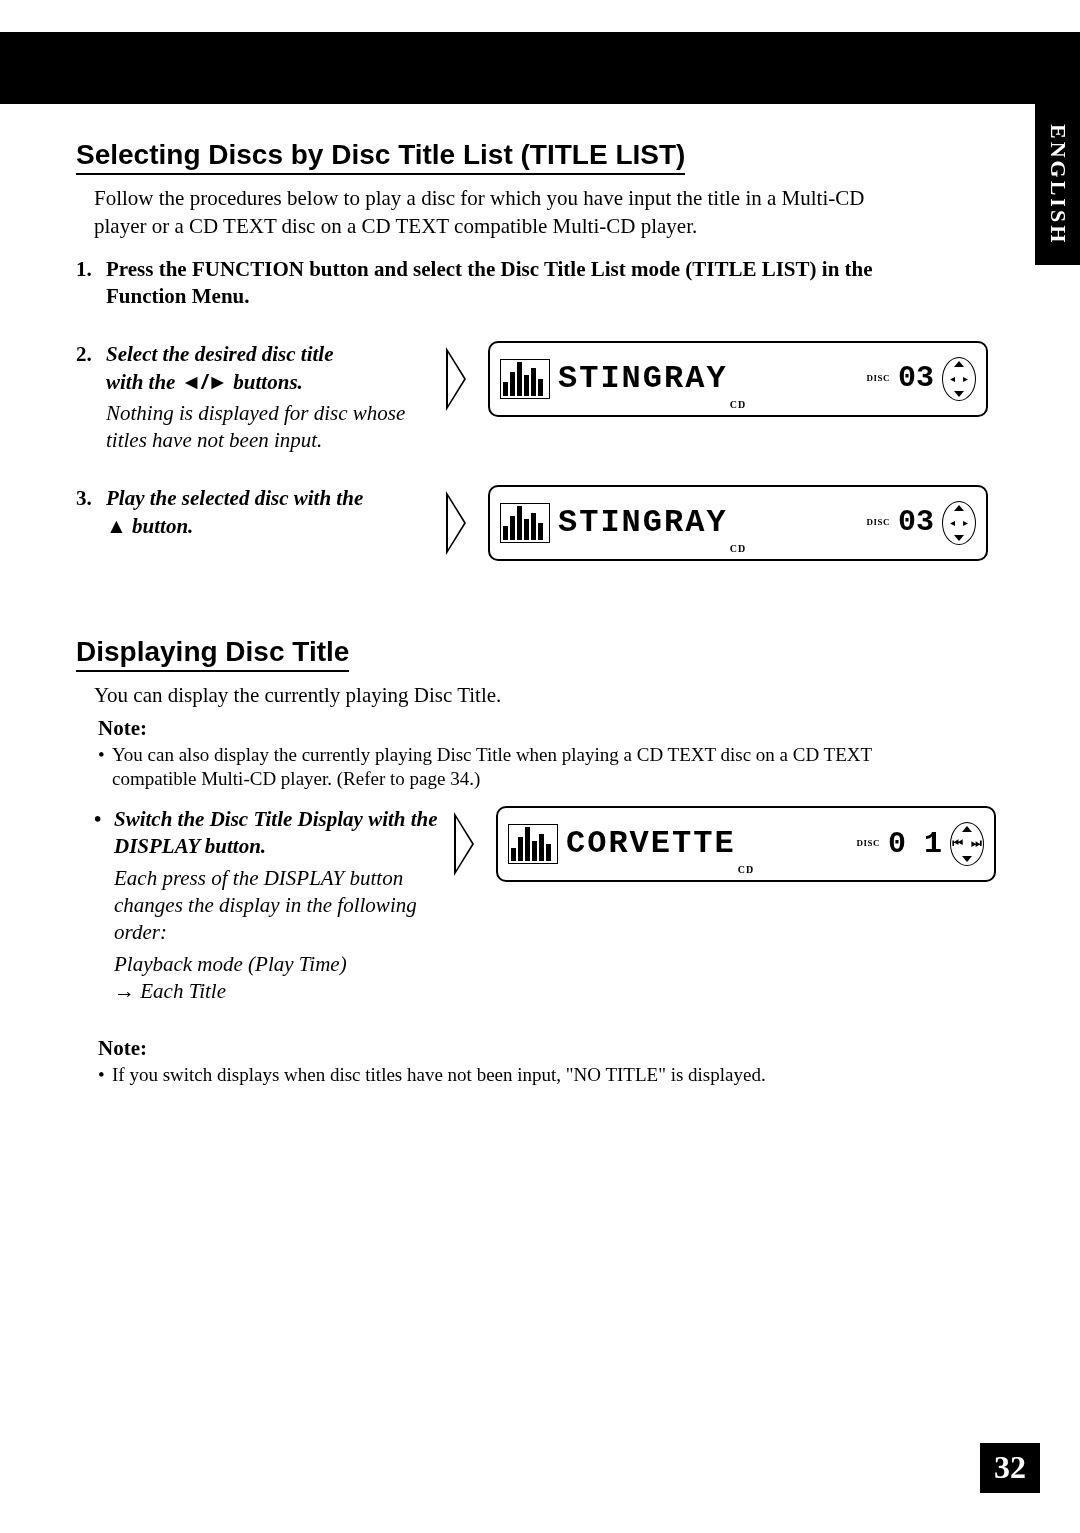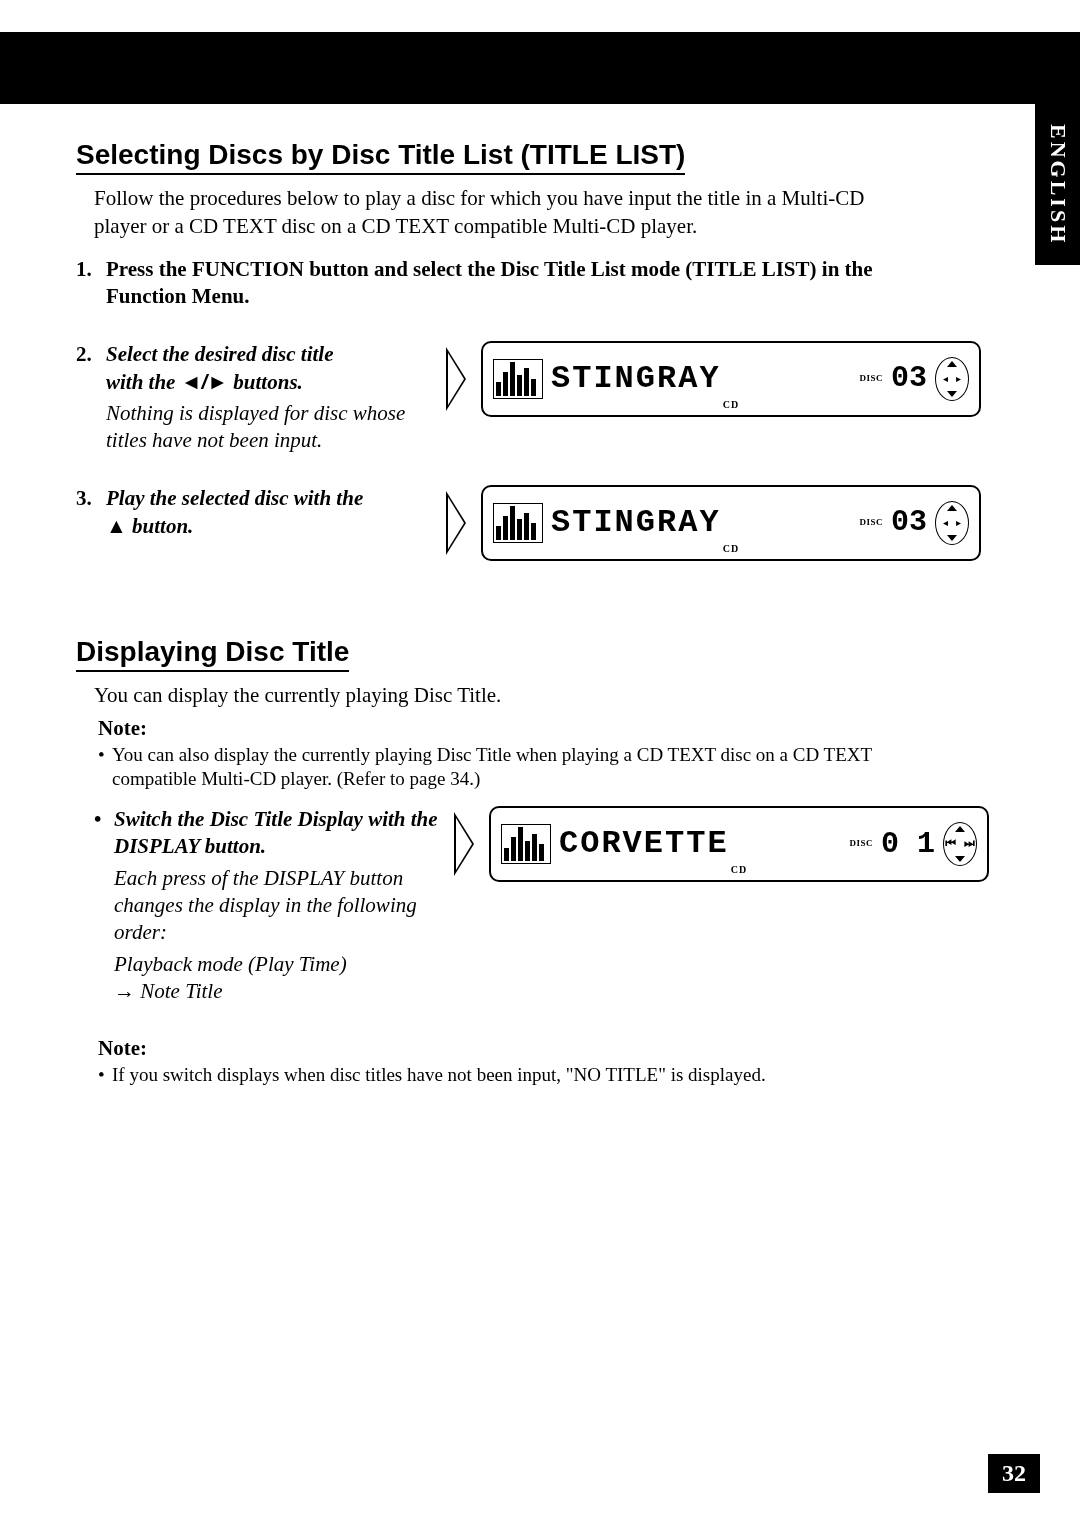--- a/index.html
+++ b/index.html
@@ -72,21 +72,21 @@
   .step-title {
     font-weight: bold;
   }
   .step-desc {
     margin-top: 4px;
     font-weight: normal;
   }
   .lcd-wrap {
     display: flex;
     align-items: center;
-    gap: 15px;
+    gap: 22px;
   }
   .triangle-right {
     width: 0;
     height: 0;
     border-top: 32px solid transparent;
     border-bottom: 32px solid transparent;
     border-left: 20px solid #000;
     position: relative;
   }
   .triangle-right::after{
@@ -195,21 +195,21 @@
     display:inline-block;
     font-weight:normal;
   }
   .page-num {
     position: fixed;
     bottom: 40px;
     right: 40px;
     background: #000;
     color: #fff;
     font-weight: bold;
-    font-size: 24px;
+    font-size: 32px;
     padding: 4px 14px;
   }
   .tri-char{font-family:Arial,sans-serif;}
 </style>
 </head>
 <body>
 
 <div class="top-bar"></div>
 
 <div class="content">
@@ -316,21 +316,21 @@
     </div>
 
     
     <div class="step-row" style="margin-top:14px;">
       <div class="bullet">•</div>
       <div class="step-left">
         <div class="step-title">Switch the Disc Title Display with the DISPLAY button.</div>
         <div class="step-desc">Each press of the DISPLAY button changes the display in the following order:</div>
         <div class="step-desc">
           <span>Playback mode (Play Time)</span><br>
-          <span class="arrow-glyph">→</span><span> Note Title</span>
+          <span class="arrow-glyph">→</span><span> Each Title</span>
         </div>
       </div>
       <div class="lcd-wrap">
         <div class="triangle-right"></div>
         <div class="lcd">
           <div class="lcd-eq">
             <span style="height:40%"></span>
               <span style="height:70%"></span>
               <span style="height:100%"></span>
               <span style="height:60%"></span>

